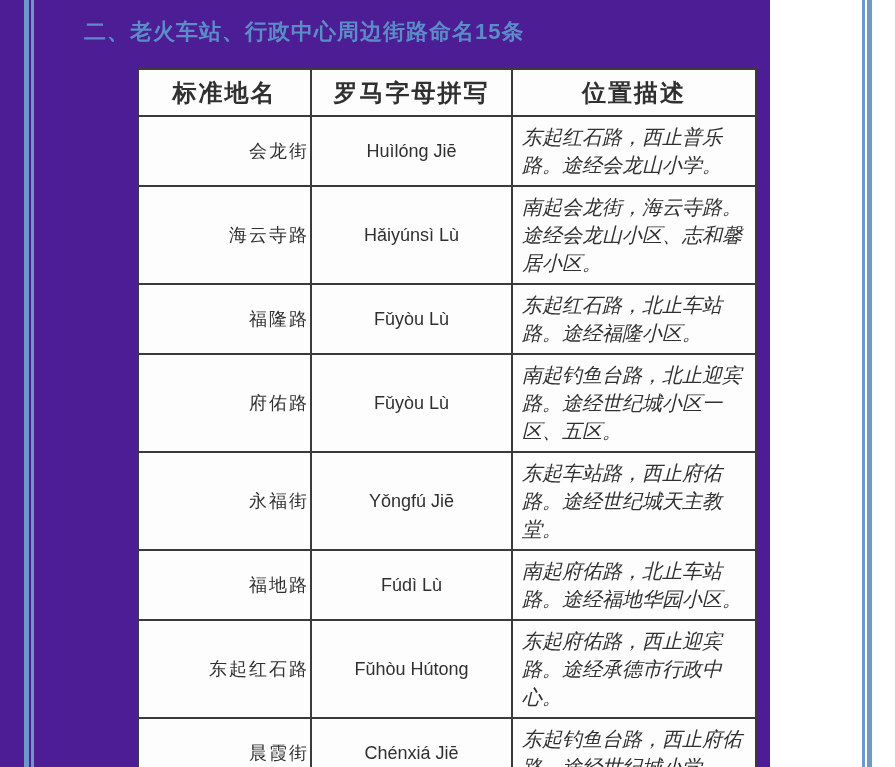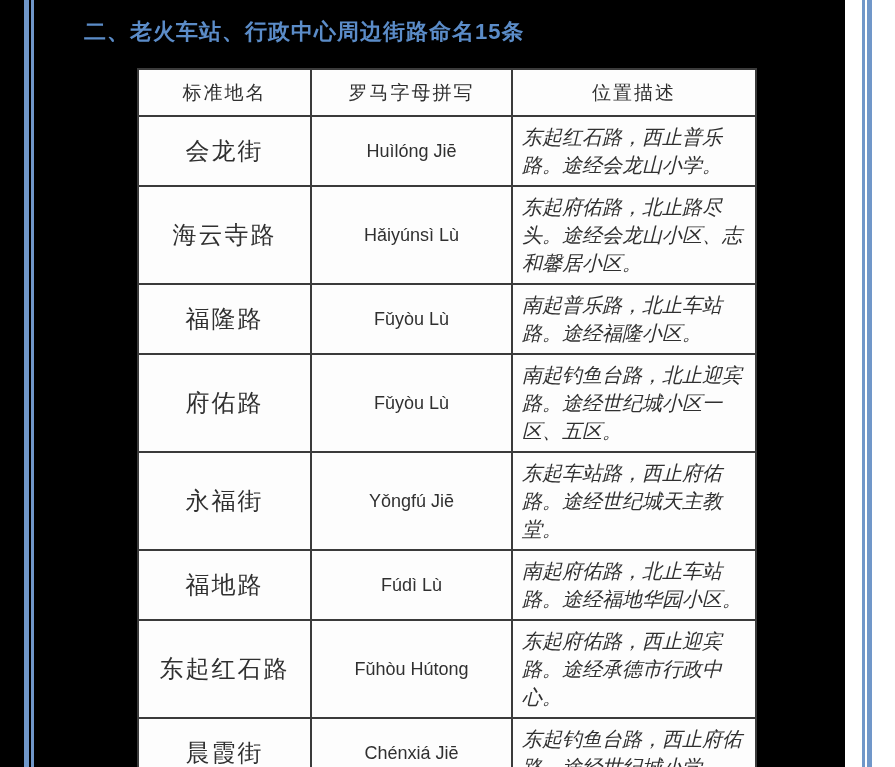--- a/index.html
+++ b/index.html
@@ -4,22 +4,22 @@
 <style>
   html, body {
     margin: 0; padding: 0;
     width: 895px; height: 767px;
     overflow: hidden;
     background: #ffffff;
     font-family: "Liberation Serif", serif;
   }
   .page {
     position: relative;
-    width: 845px; height: 767px;
-    background: #000000;
+    width: 770px; height: 767px;
+    background: #4c1d95;
   }
   
   .pb { position: absolute; top: 0; bottom: 0; background: var(--page-border, #7097c9); }
   .pb-left-thick  { left: 24px;  width: 5px; }
   .pb-left-thin   { left: 31px;  width: 3px; }
   .pb-right-thin  { left: 862px; width: 3px; }
   .pb-right-thick { left: 867px; width: 5px; }
 
   .title {
     position: absolute;
@@ -44,30 +44,30 @@
   .streets col.c1 { width: 173px; }
   .streets col.c2 { width: 201px; }
   .streets col.c3 { width: 244px; }
   .streets th, .streets td {
     border: 2px solid var(--line, #3b3b3b);
     background: #fdfdfd;
   }
   .streets th {
     height: 43px;
     font-family: "Liberation Serif", serif;
-    font-size: 19px;
-    font-weight: normal;
+    font-size: 24px;
+    font-weight: bold;
     letter-spacing: 2px;
     text-align: center;
     vertical-align: middle;
   }
   td.c-name {
-    text-align: center;
+    text-align: right;
     vertical-align: middle;
-    font-size: 24px;
+    font-size: 18px;
     letter-spacing: 2px;
     margin-left: 6px;
   }
   td.c-pinyin {
     text-align: center;
     vertical-align: middle;
     font-family: "Liberation Sans", sans-serif;
     font-size: 18px;
   }
   td.c-desc {
@@ -108,27 +108,27 @@
     <tbody id="rows-body">
   <tr>
     <td class="c-name">会龙街</td>
     <td class="c-pinyin">Huìlóng Jiē</td>
     <td class="c-desc">东起红石路，西止普乐路。途经会龙山小学。</td>
   </tr>
 
   <tr>
     <td class="c-name">海云寺路</td>
     <td class="c-pinyin">Hǎiyúnsì Lù</td>
-    <td class="c-desc">东起府佑路，北止路尽头。途经会龙山小区、志和馨居小区。</td>
+    <td class="c-desc">南起会龙街，海云寺路。途经会龙山小区、志和馨居小区。</td>
   </tr>
 
   <tr>
     <td class="c-name">福隆路</td>
     <td class="c-pinyin">Fǔyòu Lù</td>
-    <td class="c-desc">南起普乐路，北止车站路。途经福隆小区。</td>
+    <td class="c-desc">东起红石路，北止车站路。途经福隆小区。</td>
   </tr>
 
   <tr>
     <td class="c-name">府佑路</td>
     <td class="c-pinyin">Fǔyòu Lù</td>
     <td class="c-desc">南起钓鱼台路，北止迎宾路。途经世纪城小区一区、五区。</td>
   </tr>
 
   <tr>
     <td class="c-name">永福街</td>

